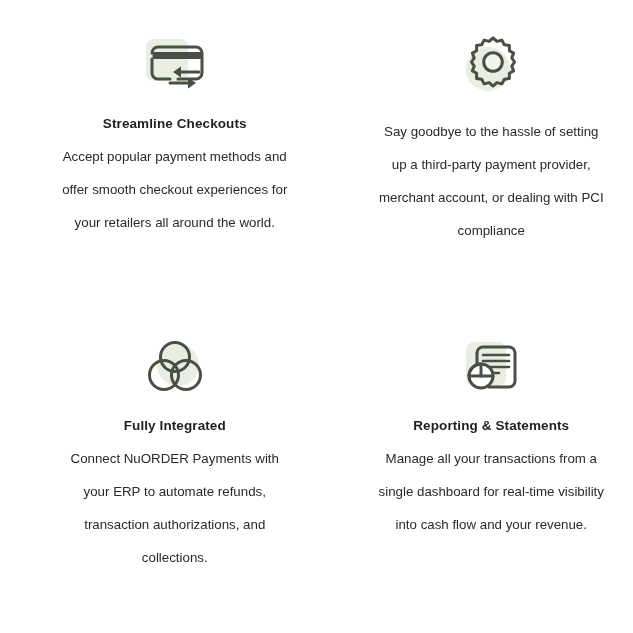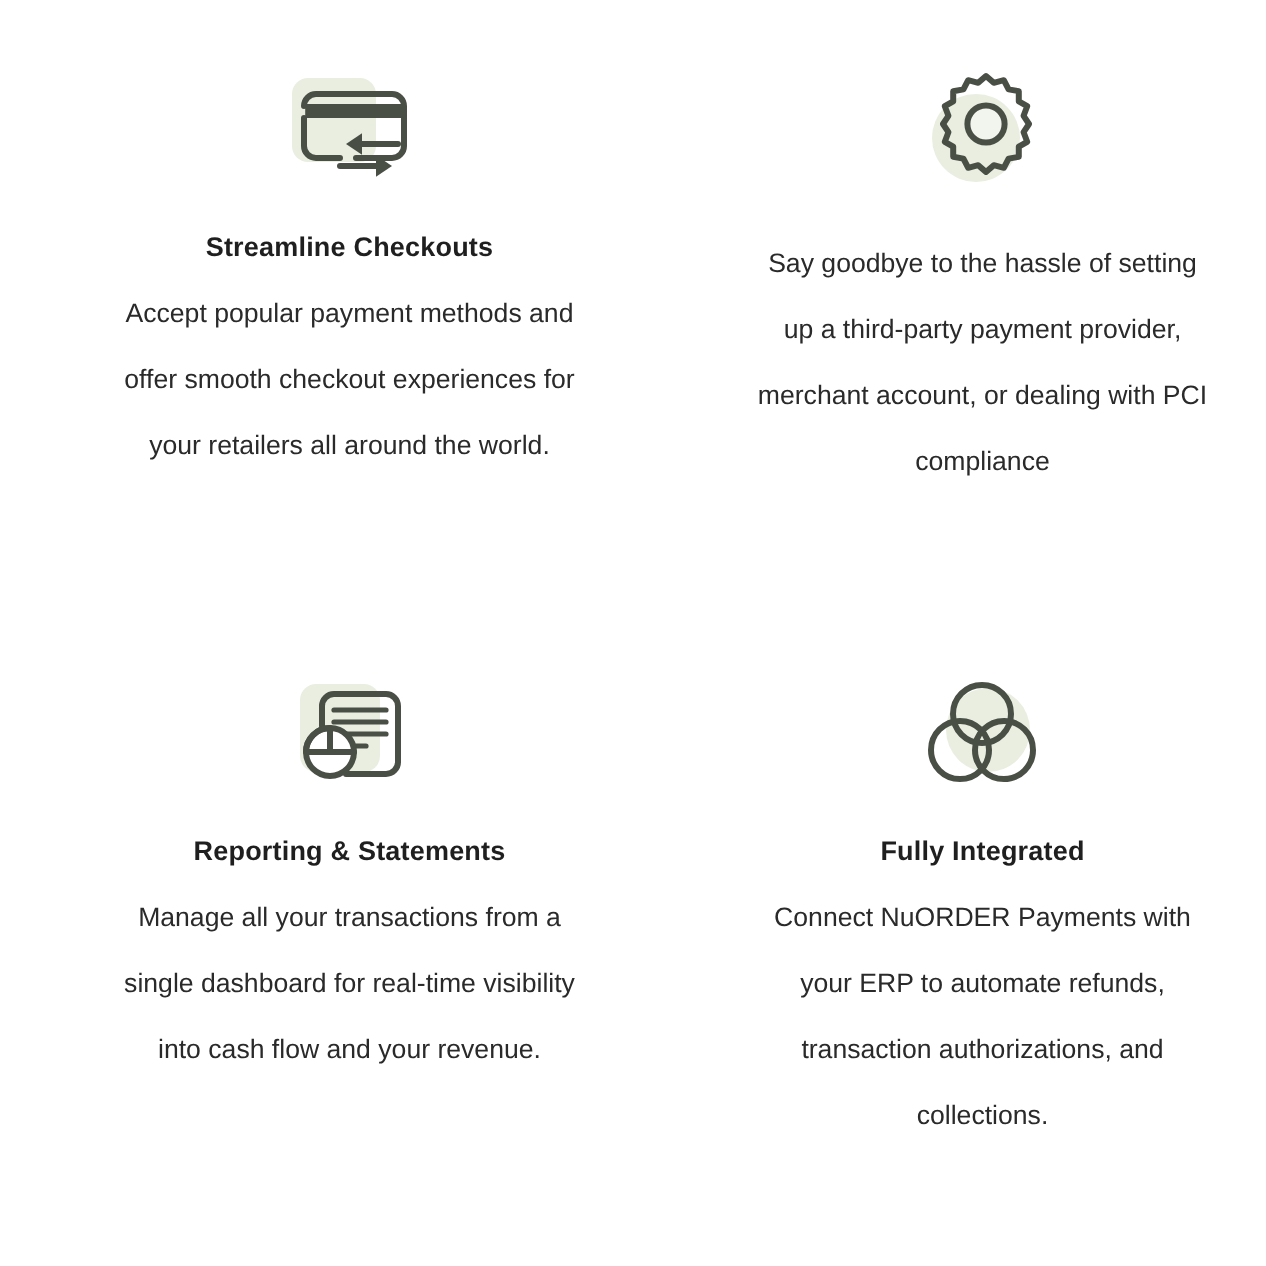--- a/index.html
+++ b/index.html
@@ -133,48 +133,48 @@
         </g>
       </svg>
     </div>
     <p class="feature-desc">Say goodbye to the hassle of setting up a third-party payment provider, merchant account, or dealing with PCI compliance</p>
   </div>
 
   <div class="feature-card">
     <div class="icon-wrap">
       <svg viewBox="0 0 72 72" xmlns="http://www.w3.org/2000/svg">
 
+        <circle class="sage-fill" cx="39" cy="34" r="21"></circle>
+
+        <circle cx="36" cy="26" r="14.5" class="stroke-dark" fill="none"></circle>
+        <circle cx="25" cy="44" r="14.5" class="stroke-dark" fill="none"></circle>
+        <circle cx="47" cy="44" r="14.5" class="stroke-dark" fill="none"></circle>
+      </svg>
+    </div>
+    <h3 class="feature-title">Fully Integrated</h3>
+    <p class="feature-desc">Connect NuORDER Payments with your ERP to automate refunds, transaction authorizations, and collections.</p>
+  </div>
+
+  <div class="feature-card">
+    <div class="icon-wrap">
+      <svg viewBox="0 0 72 72" xmlns="http://www.w3.org/2000/svg">
+
         <rect class="sage-fill" x="11" y="11" width="40" height="44" rx="8"></rect>
 
         <path class="stroke-dark" d="M22 22 a6 6 0 0 1 6 -6 h26 a6 6 0 0 1 6 6 v28 a6 6 0 0 1 -6 6 h-20"></path>
         <path class="stroke-dark" d="M22 22 v10"></path>
 
         <path class="stroke-dark-thin" d="M28 24 h26"></path>
         <path class="stroke-dark-thin" d="M28 30 h26"></path>
         <path class="stroke-dark-thin" d="M28 36 h26"></path>
         <path class="stroke-dark-thin" d="M28 42 h16"></path>
 
         <circle cx="26" cy="45" r="12" class="fill-white"></circle>
         <circle cx="26" cy="45" r="12" class="stroke-dark"></circle>
         <path class="stroke-dark" d="M26 45 L26 33 A12 12 0 0 0 14 45 Z" fill="#ffffff"></path>
         <path class="stroke-dark" d="M26 45 L38 45"></path>
       </svg>
     </div>
     <h3 class="feature-title">Reporting &amp; Statements</h3>
     <p class="feature-desc">Manage all your transactions from a single dashboard for real-time visibility into cash flow and your revenue.</p>
   </div>
 
-  <div class="feature-card">
-    <div class="icon-wrap">
-      <svg viewBox="0 0 72 72" xmlns="http://www.w3.org/2000/svg">
-
-        <circle class="sage-fill" cx="39" cy="34" r="21"></circle>
-
-        <circle cx="36" cy="26" r="14.5" class="stroke-dark" fill="none"></circle>
-        <circle cx="25" cy="44" r="14.5" class="stroke-dark" fill="none"></circle>
-        <circle cx="47" cy="44" r="14.5" class="stroke-dark" fill="none"></circle>
-      </svg>
-    </div>
-    <h3 class="feature-title">Fully Integrated</h3>
-    <p class="feature-desc">Connect NuORDER Payments with your ERP to automate refunds, transaction authorizations, and collections.</p>
-  </div>
-
 </div>
 
 </body></html>

